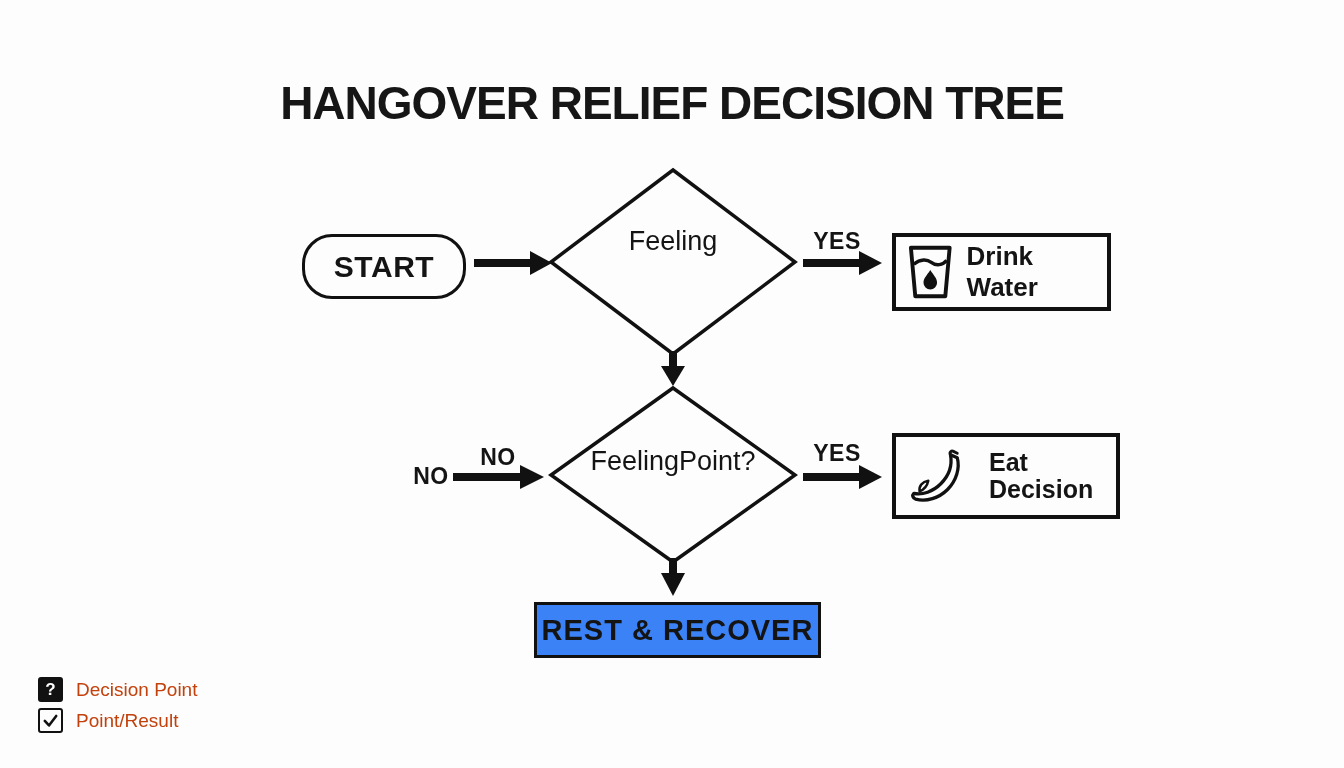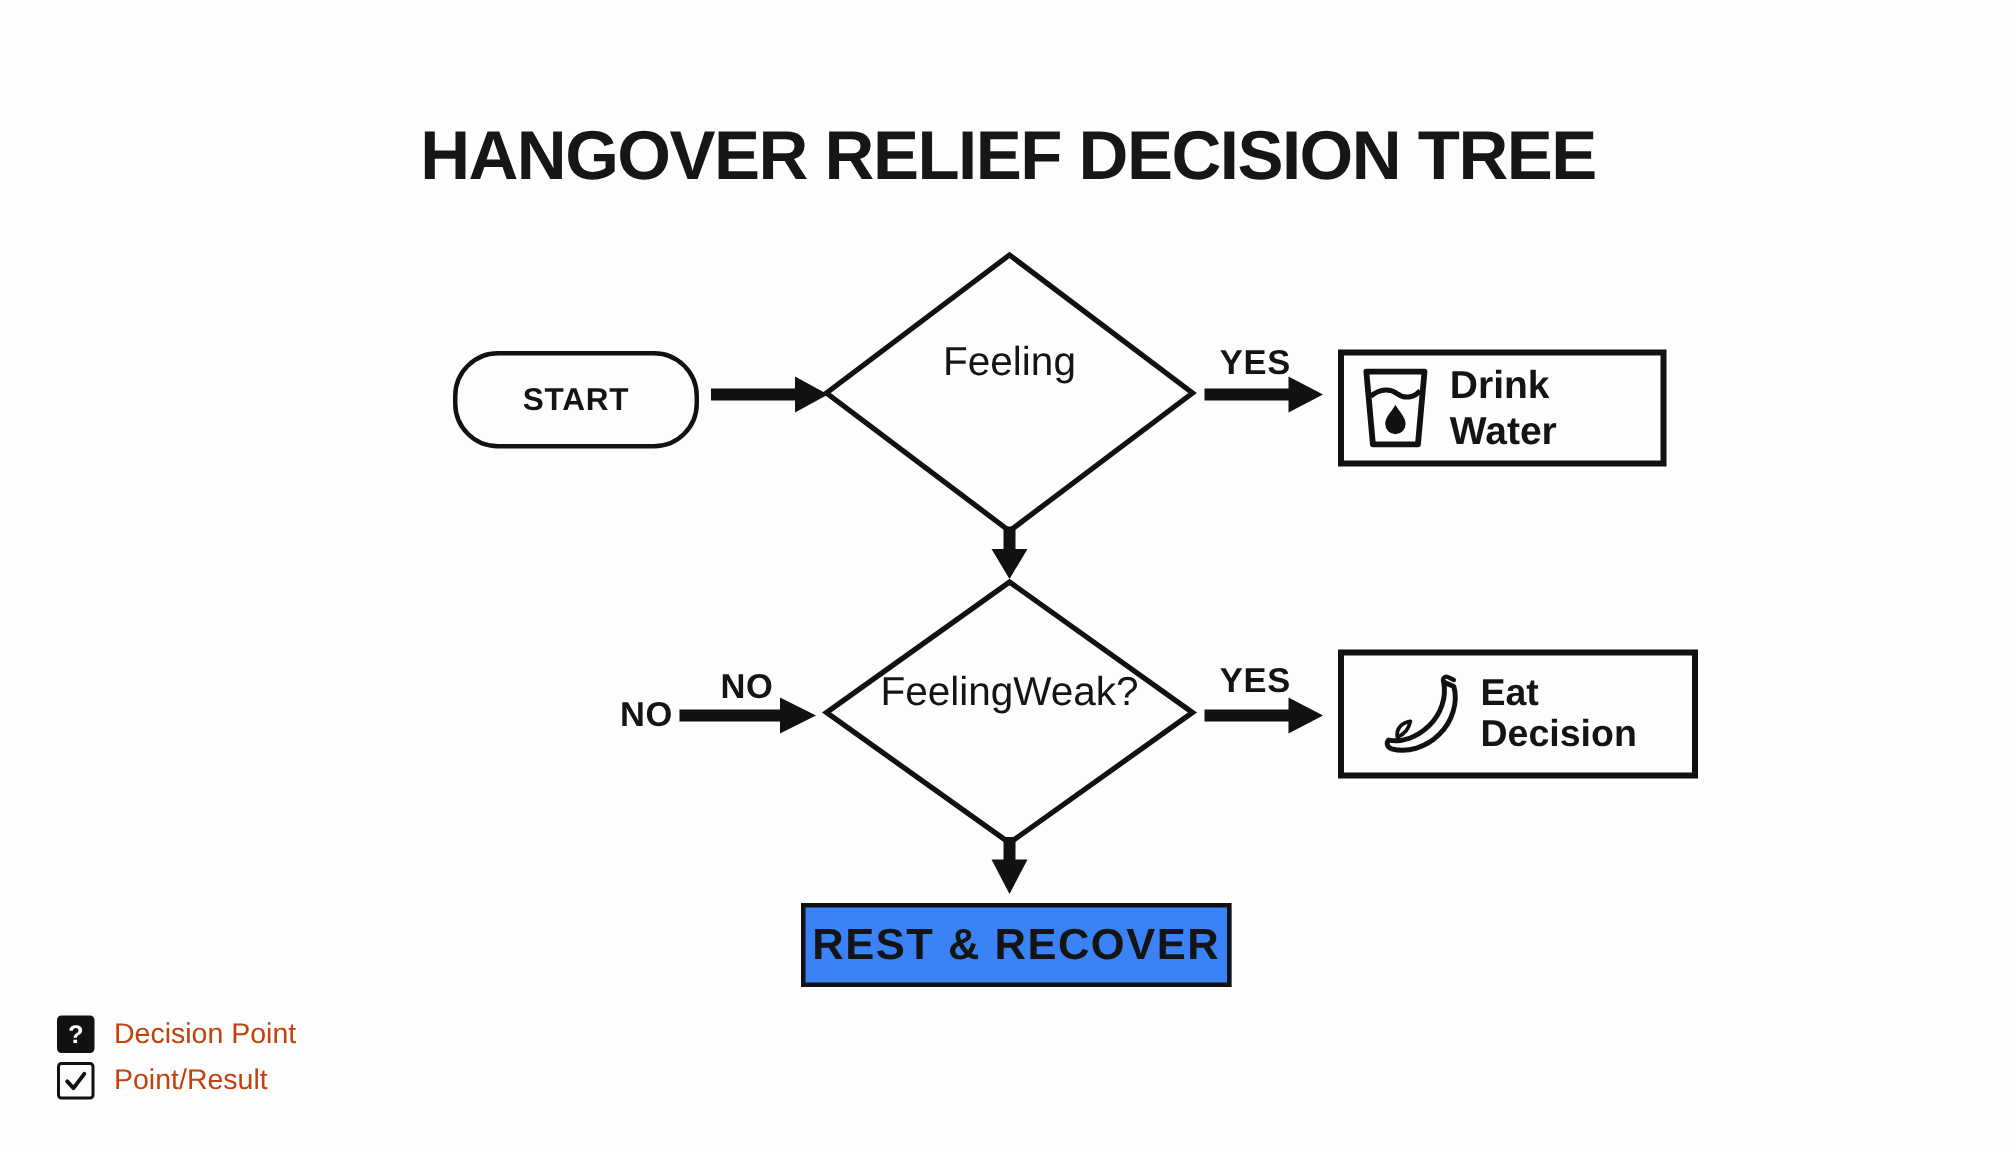--- a/index.html
+++ b/index.html
@@ -11,42 +11,42 @@
   .abs{position:absolute;}
   #title{
     left:0;top:76px;width:1344px;text-align:center;
     font-size:46px;font-weight:700;letter-spacing:-1px;color:#161616;
   }
   #flow-svg{left:0;top:0;}
   .pill{
     left:302px;top:234px;width:158px;height:59px;
     border:3.5px solid #111;border-radius:30px;background:#fdfdfd;
     display:flex;align-items:center;justify-content:center;
-    font-size:21px;font-weight:700;letter-spacing:.5px;
+    font-size:30px;font-weight:700;letter-spacing:.5px;
   }
   .diamond-text{
     display:flex;flex-direction:row;align-items:center;justify-content:center;
     text-align:left;font-weight:400;font-size:27px;line-height:1.12;
   }
   #d1-text{left:553px;top:226px;width:240px;}
   #d2-text{left:553px;top:446px;width:240px;}
   .edge-label{
     font-size:23px;font-weight:700;letter-spacing:.5px;text-align:center;width:76px;
   }
   #yes1{left:799px;top:228px;}
   #yes2{left:799px;top:440px;}
   #no-outer{left:393px;top:463px;width:76px;}
   #no-inner{left:460px;top:444px;width:76px;}
   .action-box{
     border:4px solid #111;background:#fdfdfd;
     display:flex;align-items:center;
   }
   #drink-box{left:892px;top:233px;width:199px;height:70px;padding-left:12px;gap:14px;}
   #drink-box .label{font-size:26px;font-weight:700;}
-  #eat-box{left:892px;top:433px;width:208px;height:78px;padding-left:24px;gap:11px;}
+  #eat-box{left:892px;top:433px;width:208px;height:78px;padding-left:12px;gap:25px;}
   #eat-box .label{font-size:25px;font-weight:700;line-height:1.1;}
   #rest-box{
     left:534px;top:602px;width:281px;height:50px;
     border:3.5px solid #111;background:#3b82f6;
     display:flex;align-items:center;justify-content:center;
     font-size:29px;font-weight:700;letter-spacing:1px;
   }
   #legend{left:38px;top:677px;display:flex;flex-direction:column;gap:6px;}
   .legend-row{display:flex;align-items:center;gap:13px;height:25px;}
   .legend-key{
@@ -94,21 +94,21 @@
   <div class="abs pill">
     <span>START</span>
   </div>
 
   <div id="d1-text" class="abs diamond-text">
     <span>Feeling</span>
   </div>
 
   <div id="d2-text" class="abs diamond-text">
     <span>Feeling</span>
-    <span>Weak?</span>
+    <span>Point?</span>
   </div>
 
   <div id="yes1" class="abs edge-label">YES</div>
   <div id="yes2" class="abs edge-label">YES</div>
   <div id="no-outer" class="abs edge-label">NO</div>
   <div id="no-inner" class="abs edge-label">NO</div>
 
   <div id="drink-box" class="abs action-box">
     <svg width="46" height="56" viewBox="0 0 46 56">
       <path d="M3,3 H43 L38.5,53 H7.5 Z" fill="none" stroke="#111" stroke-width="4" stroke-linejoin="round"></path>

